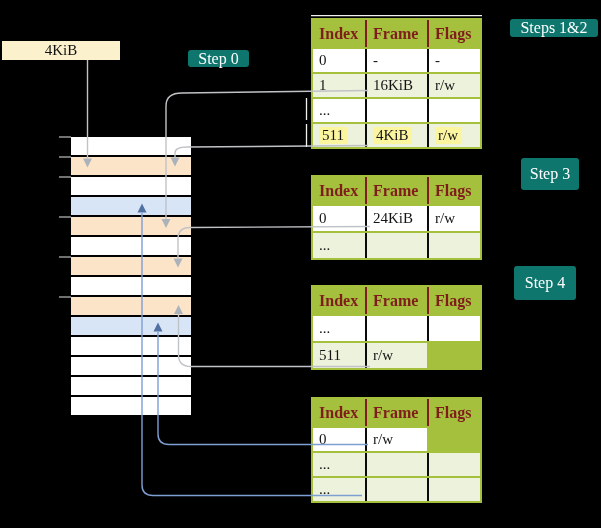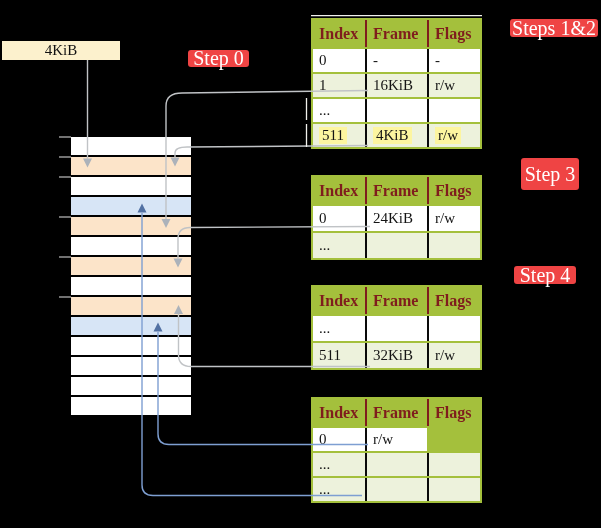--- a/index.html
+++ b/index.html
@@ -8,27 +8,27 @@
     font-family:"Liberation Serif","DejaVu Serif",serif;
   }
   
   .frame-box{
     position:absolute;left:2px;top:41px;width:118px;height:19px;
     background:#fcf1cd;color:#111;font-size:15px;
     display:flex;align-items:center;justify-content:center;z-index:2;
   }
   
   .badge{
-    position:absolute;background:#ef4444;color:#fff;font-size:20px;
+    position:absolute;background:#0f766e;color:#fff;font-size:16px;
     display:flex;align-items:center;justify-content:center;border-radius:3px;z-index:2;
   }
   #badge-step0{left:188px;top:42px;width:61px;height:17px;margin-top:8px;}
   #badge-steps12{left:510px;top:19px;width:88px;height:18px;}
   #badge-step3{left:521px;top:158px;width:58px;height:32px;}
-  #badge-step4{left:514px;top:266px;width:62px;height:18px;}
+  #badge-step4{left:514px;top:266px;width:62px;height:34px;}
   
   .memcol{position:absolute;left:71px;top:137px;width:120px;z-index:1;}
   .memrow{height:20px;box-sizing:border-box;border-bottom:2px solid #000;}
   .memrow.white{background:#ffffff;}
   .memrow.peach{background:#fce4c9;}
   .memrow.blue{background:#d7e5f6;}
   
   .ptable{
     position:absolute;left:311px;width:171px;box-sizing:border-box;
     border:2px solid #a4c03c;background:#a4c03c;color:#141414;font-size:15px;z-index:1;
@@ -132,21 +132,20 @@
       <div>Frame</div>
       <div>Flags</div>
     </div>
     <div class="trow tbody shade-white">
       <div>...</div>
       <div></div>
       <div></div>
     </div>
     <div class="trow tbody shade-green">
       <div>511</div>
-      <div>32KiB</div>
       <div>r/w</div>
     </div>
   </div>
 <div class="ptable t4">
     <div class="trow thead">
       <div>Index</div>
       <div>Frame</div>
       <div>Flags</div>
     </div>
     <div class="trow tbody shade-white">

